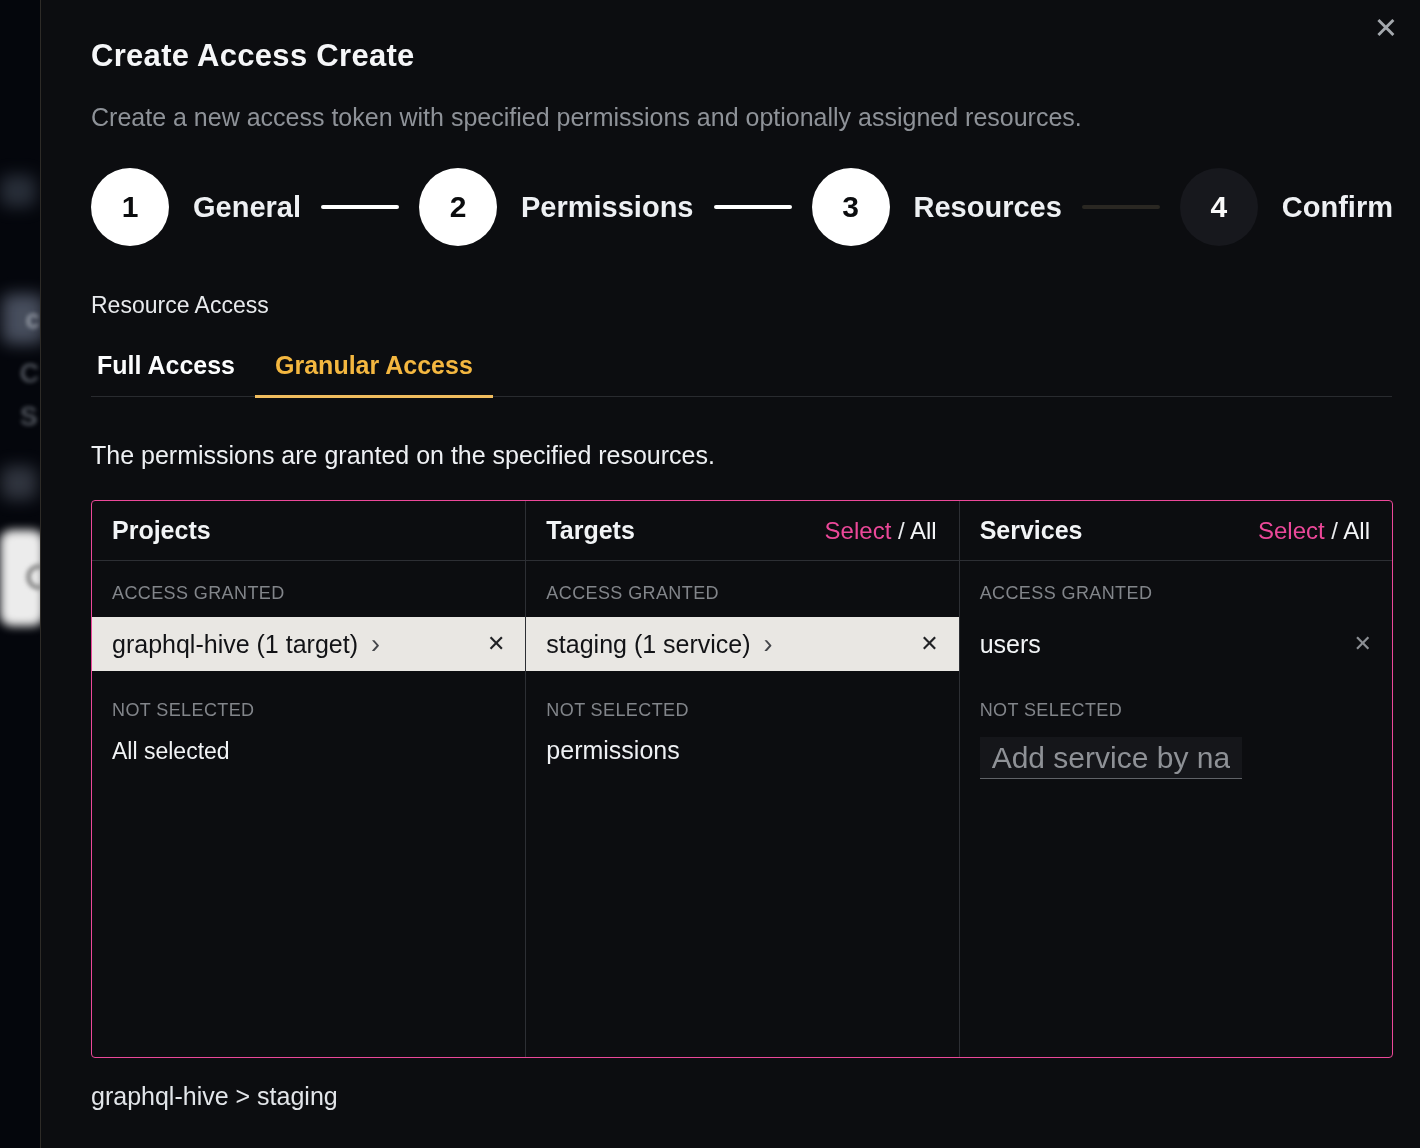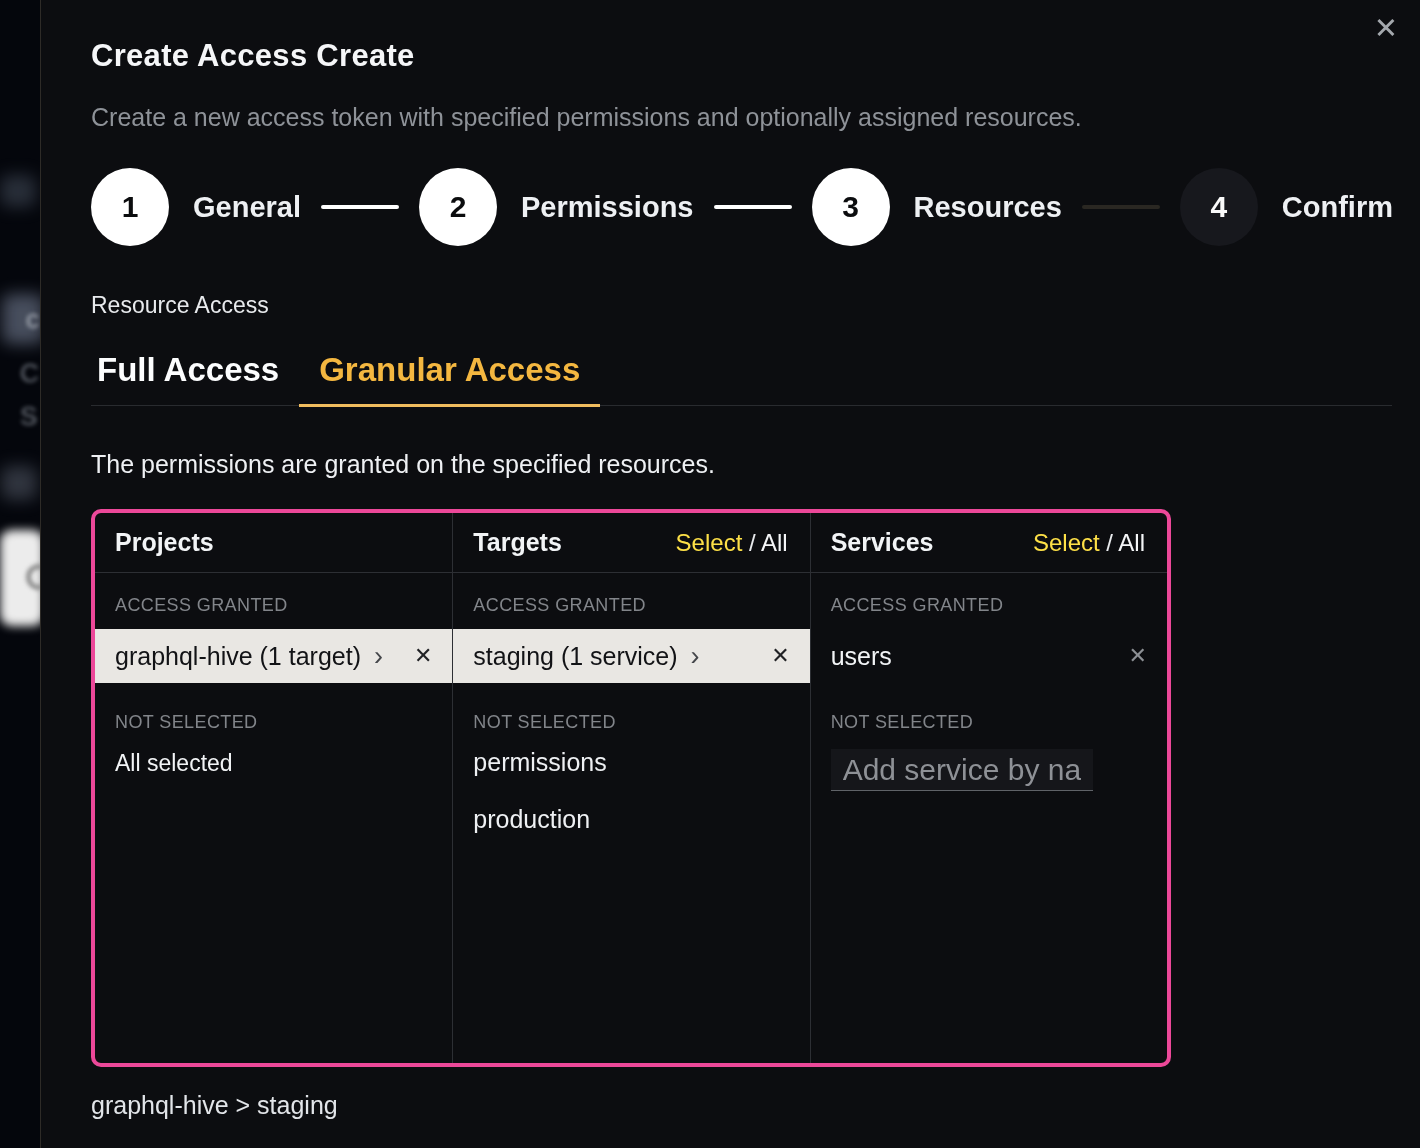--- a/index.html
+++ b/index.html
@@ -48,42 +48,42 @@
   }
   .step.upcoming .step-circle { background:#17181d; color:#fafafa; }
   .step-label { margin-left:24px; font-size:29px; font-weight:600; color:#eef0f3; white-space:nowrap; }
   .connector { flex:1; height:4px; border-radius:2px; background:#ffffff; margin:0 20px; }
   .connector.dim { background:#2a2722; }
 
   
   .ra-heading { margin-top:46px; font-size:23px; font-weight:500; color:#e8eaed; }
   .tabs { margin-top:32px; border-bottom:1px solid #292b2f; display:flex; }
   .tab {
-    padding:0 20px 15px; font-size:33px; font-weight:600; color:#fcfdfe;
+    padding:0 20px 15px; font-size:25px; font-weight:600; color:#fcfdfe;
     border-bottom:3px solid transparent; margin-bottom:-2px; cursor:pointer; white-space:nowrap;
   }
   .tab:first-child { padding-left:6px; }
   .tab.active { color:#f4b740; border-bottom-color:#f0bc5e; }
   .ra-desc { margin-top:44px; font-size:25px; color:#eef0f3; }
 
   
   .picker {
-    margin-top:30px; width:1080px; height:558px;
-    border:4px solid #ec4899; border-radius:10px; overflow:hidden;
+    margin-top:30px; width:1302px; height:558px;
+    border:1px solid #ec4899; border-radius:4px; overflow:hidden;
     display:grid; grid-template-columns:1fr 1fr 1fr; background:#0c0d10;
   }
   .col { display:flex; flex-direction:column; }
   .col + .col { border-left:1px solid #2d2f34; }
   .col-head {
     height:60px; flex:none; border-bottom:1px solid #2d2f34;
     display:flex; align-items:center; justify-content:space-between; padding:0 22px 0 20px;
   }
   .col-title { font-size:25px; font-weight:700; color:#f2f4f6; }
   .selectall { font-size:24px; color:#e9ebee; white-space:pre; }
-  .selectall .sel { color:#fde047; cursor:pointer; }
+  .selectall .sel { color:#ec4899; cursor:pointer; }
   .selectall .all { color:#f4f5f7; cursor:pointer; }
   .seclabel { margin:22px 20px 0; font-size:18px; color:#82858a; letter-spacing:.4px; }
   .seclabel.second { margin-top:29px; }
   .grant-row {
     margin-top:13px; height:54px; flex:none; display:flex; align-items:center;
     padding:0 20px; font-size:25px; cursor:pointer;
   }
   .grant-row.light { background:#e9e7e3; color:#121316; }
   .grant-row.dark  { color:#f2f4f6; }
   .chev { margin-left:13px; font-size:27px; line-height:1; color:#44464a; cursor:pointer; }
@@ -185,21 +185,20 @@
         <span class="selectall"><span class="sel">Select</span><span> / </span><span class="all">All</span></span>
       </div>
       <div class="seclabel">ACCESS GRANTED</div>
       <div class="grant-row light">
         <span>staging (1 service)</span>
         <span class="chev">›</span>
         <span class="row-x">✕</span>
       </div>
       <div class="seclabel second">NOT SELECTED</div>
       <div class="pick-item">permissions</div>
-      <div class="pick-item">production</div>
     </div>
 
     <div class="col">
       <div class="col-head">
         <span class="col-title">Services</span>
         <span class="selectall"><span class="sel">Select</span><span> / </span><span class="all">All</span></span>
       </div>
       <div class="seclabel">ACCESS GRANTED</div>
       <div class="grant-row dark">
         <span>users</span>

